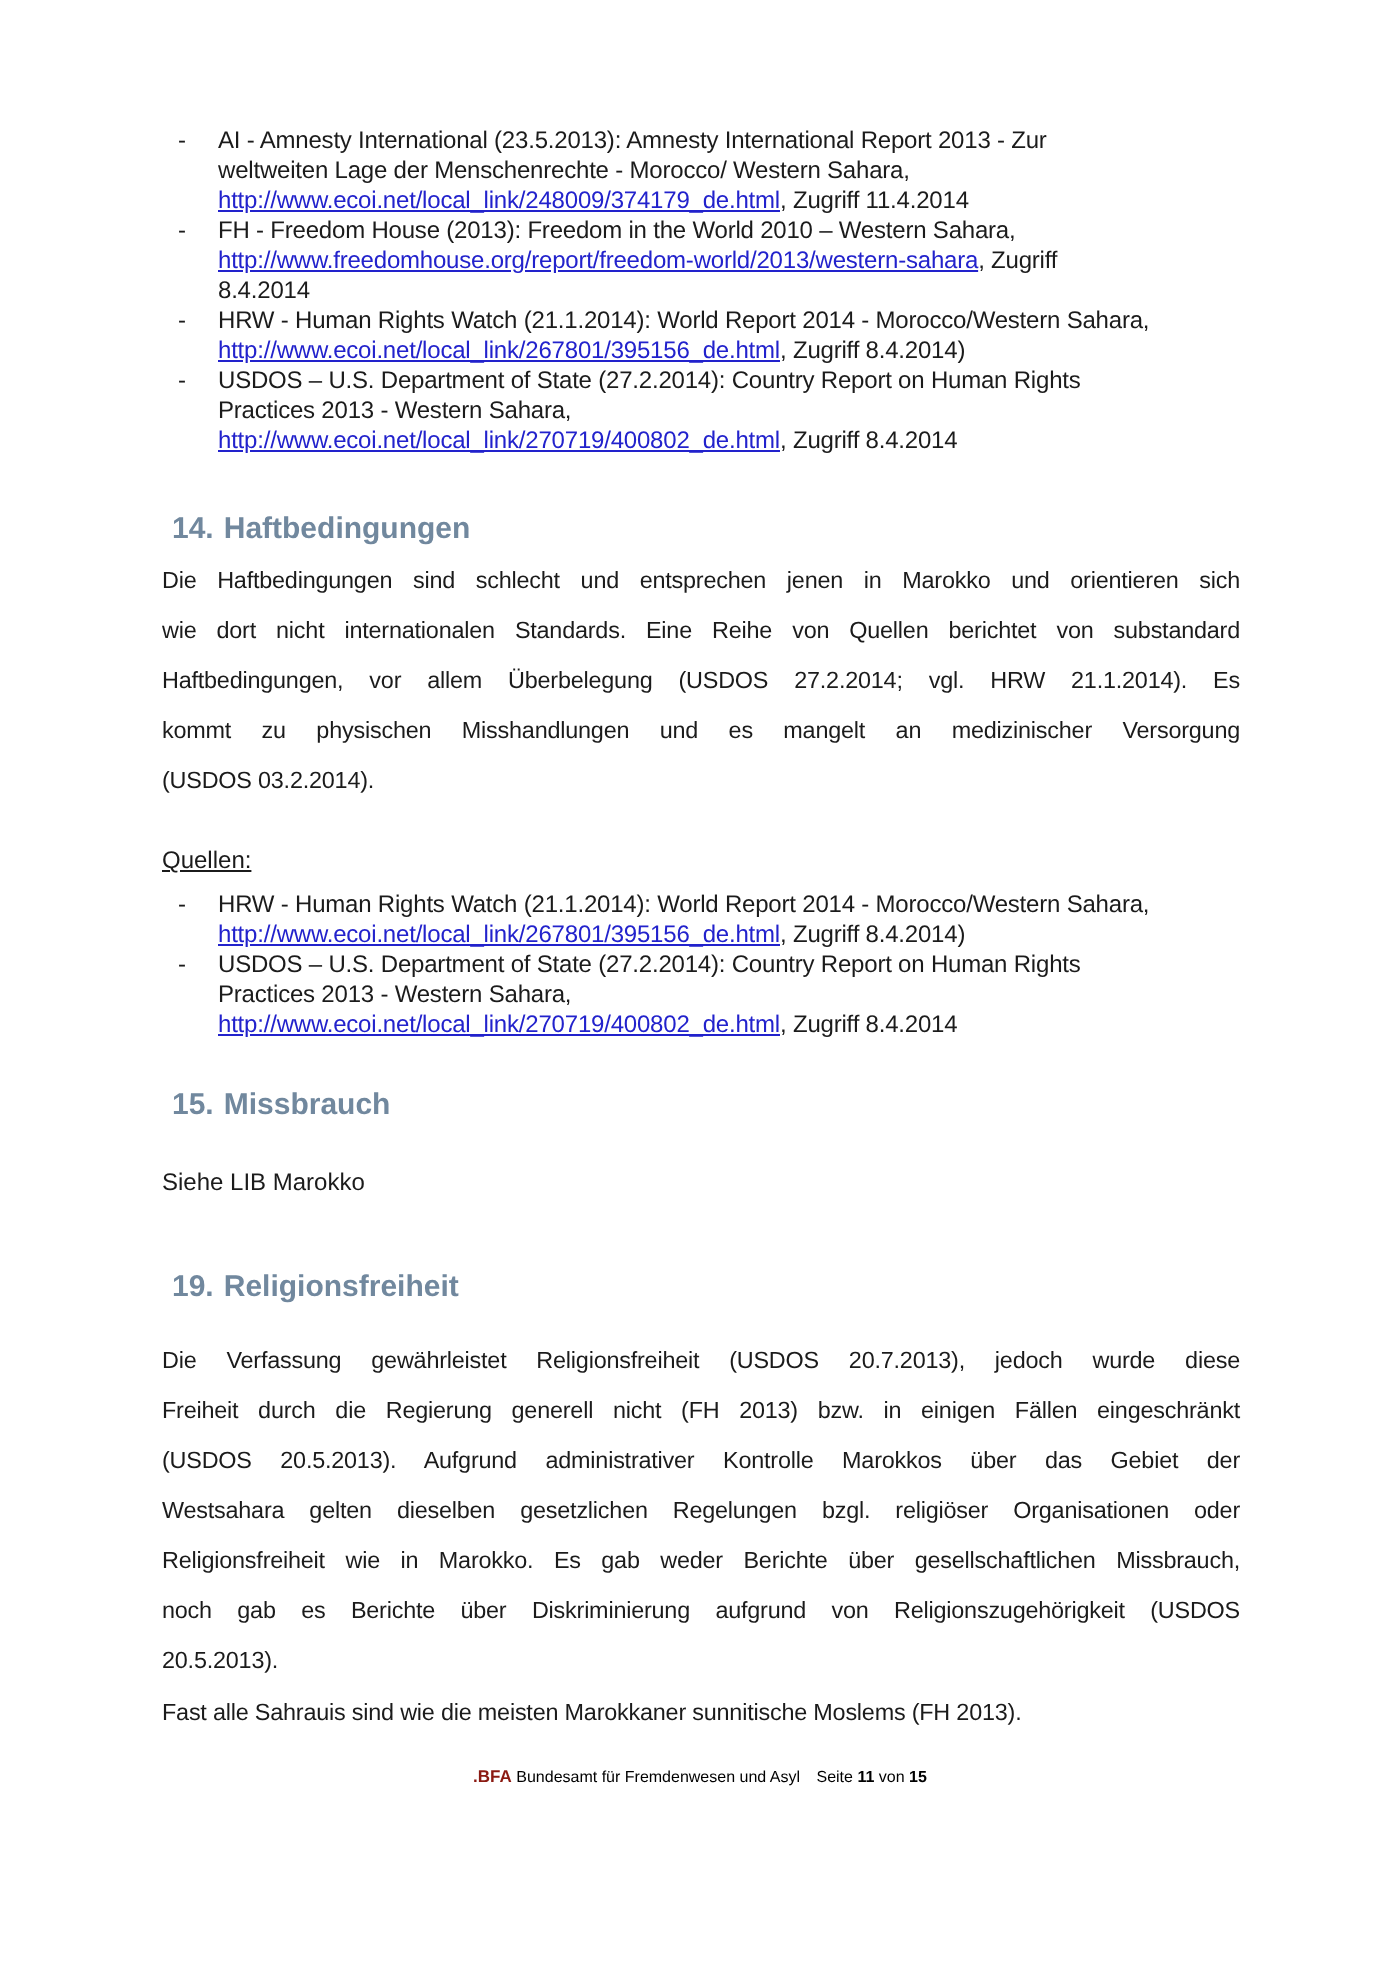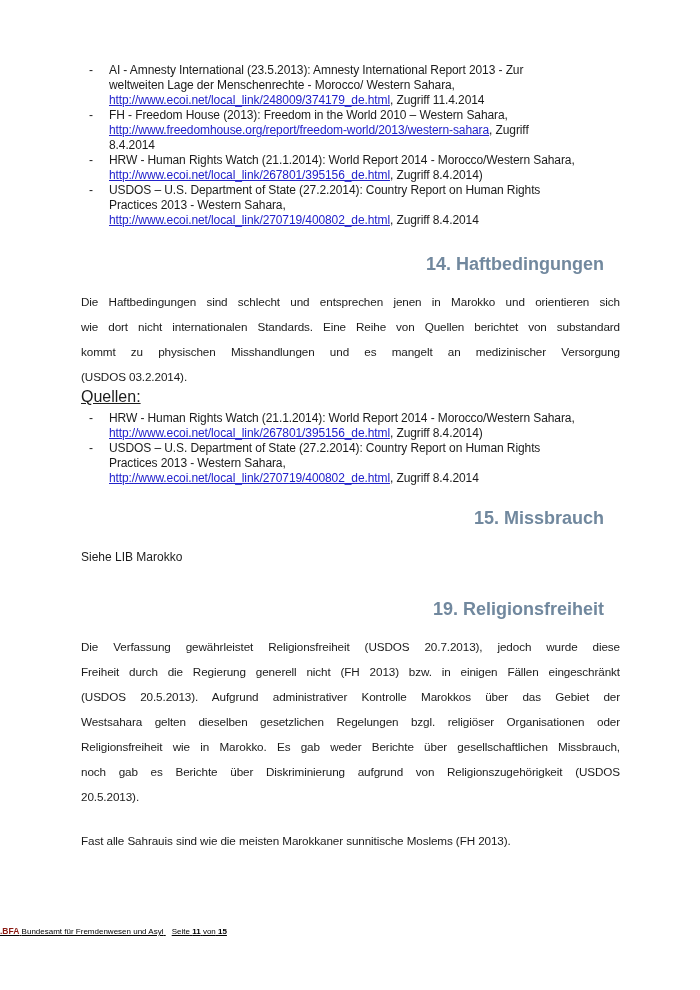--- a/index.html
+++ b/index.html
@@ -20,42 +20,42 @@
   .content{position:absolute;left:81px;top:59px;width:539px;}
 
   
   .src-list{list-style:none;margin:4px;padding:0;font-size:12px;line-height:15px;letter-spacing:-0.1px;}
   .src-list li{position:relative;padding-left:24px;}
   .src-list li::before{content:"-";position:absolute;left:4px;top:0;}
   .src-line{white-space:nowrap;}
   .doc-link{color:var(--link);text-decoration:underline;cursor:pointer;}
 
   
-  .sec-heading{margin:16px;font-size:18px;line-height:17px;font-weight:bold;color:var(--heading);text-align:right;}
+  .sec-heading{margin:5px;font-size:15px;line-height:17px;font-weight:bold;color:var(--heading);}
   .sec-num{margin-right:5px;}
   .h14{margin-top:28px;}
   .h15{margin-top:24px;}
   .h16{margin-top:36px;}
 
   
   .para{font-size:11.7px;line-height:25px;letter-spacing:-0.1px;}
   .para-14{}
   .para-16{margin-top:16px;}
   .jline{text-align:justify;text-align-last:justify;}
   .jline-last{text-align-last:left;}
 
-  .quellen{margin-top:0;font-size:16px;line-height:15px;text-decoration:underline;}
+  .quellen{margin-top:20px;font-size:12px;line-height:15px;text-decoration:underline;}
   .quellen-list{margin-top:7px;}
   .single-line{margin-top:23px;font-size:12px;line-height:15px;}
-  .closing{margin-top:19px;font-size:11.7px;line-height:25px;letter-spacing:-0.1px;}
+  .closing{margin-top:1px;font-size:11.7px;line-height:25px;letter-spacing:-0.1px;}
 
   
   .footer{
-    position:absolute;top:926px;left:0;width:100%;
-    font-size:8px;line-height:10px;color:#000;text-decoration:underline;
+    position:absolute;top:883px;left:0;width:100%;
+    text-align:center;font-size:8px;line-height:10px;color:#000;
   }
   .brand{color:var(--brand);font-weight:bold;font-size:8.5px;}
   .pageinfo{margin-left:6px;}
   .pageinfo b{font-weight:bold;}
 </style>
 </head>
 <body>
 
 <div class="page">
   <div class="content">
@@ -82,20 +82,21 @@
         </li>
       </ul>
 
     <h2 class="sec-heading h14">
       <span class="sec-num">14.</span><span class="sec-title">Haftbedingungen</span>
     </h2>
 
     <div class="para para-14">
         <div class="jline">Die Haftbedingungen sind schlecht und entsprechen jenen in Marokko und orientieren sich</div>
         <div class="jline">wie dort nicht internationalen Standards. Eine Reihe von Quellen berichtet von substandard</div>
+        <div class="jline">Haftbedingungen, vor allem Überbelegung (USDOS 27.2.2014; vgl. HRW 21.1.2014). Es</div>
         <div class="jline">kommt zu physischen Misshandlungen und es mangelt an medizinischer Versorgung</div>
         <div class="jline jline-last">(USDOS 03.2.2014).</div>
       </div>
 
     <div class="quellen">Quellen:</div>
 
     <ul class="src-list quellen-list">
         <li>
           <div class="src-line"><span>HRW - Human Rights Watch (21.1.2014): World Report 2014 - Morocco/Western Sahara,</span></div>
           <div class="src-line"><a href="#" class="doc-link">http://www.ecoi.net/local_link/267801/395156_de.html</a><span>, Zugriff 8.4.2014)</span></div>

